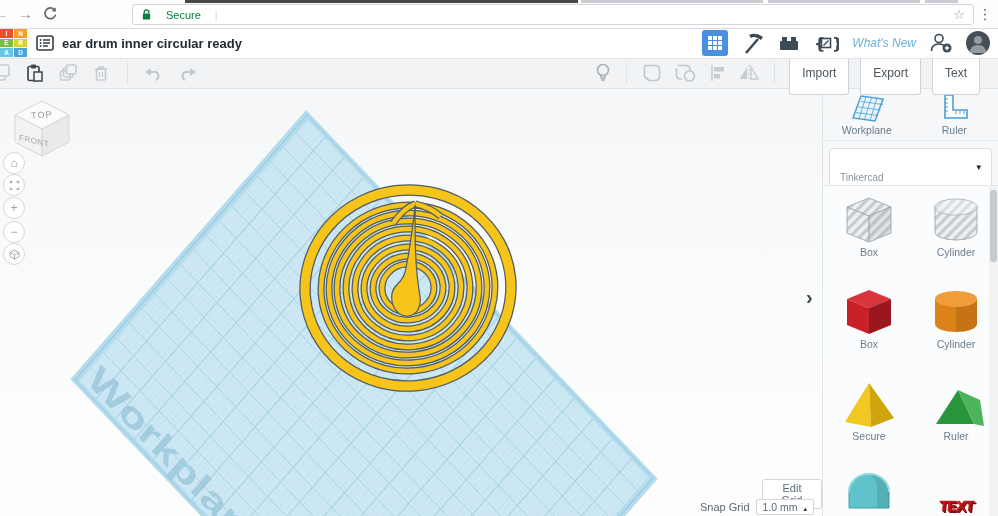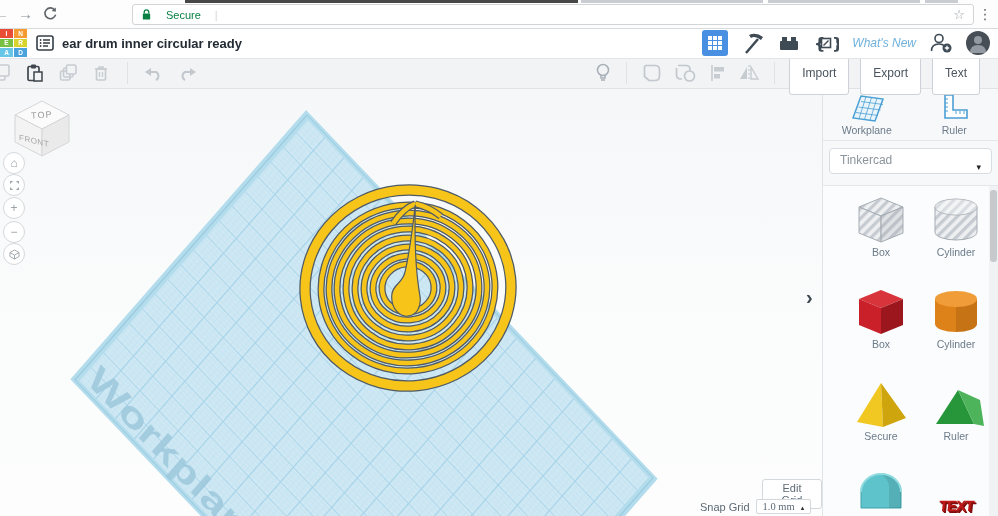--- a/index.html
+++ b/index.html
@@ -53,43 +53,43 @@
   #scene{position:absolute;left:0;top:0;}
   .view-cube{position:absolute;left:6px;top:4px;}
   .nav-circle{position:absolute;left:3px;width:22px;height:22px;border-radius:50%;background:#fff;
               border:1px solid #d5d9dc;color:#9aa2a8;display:flex;align-items:center;
               justify-content:center;font-size:12px;box-sizing:border-box;}
   .edit-grid-btn{position:absolute;left:762px;top:391px;background:#fff;border:1px solid #d3d8dc;
                  border-radius:3px;padding:2px 10px;font-size:11px;color:#5d6b77;}
   .snap-row{position:absolute;left:700px;top:411px;display:flex;align-items:center;gap:6px;
             font-size:11px;color:#5d6b77;}
   .snap-select{background:#fff;border:1px solid #d3d8dc;border-radius:2px;padding:1px 6px;
-               display:flex;align-items:flex-end;gap:6px;font-size:10.5px;font-family:Liberation Serif, serif;}
+               display:flex;align-items:flex-end;gap:6px;font-size:10.5px;}
   .snap-caret{font-size:7px;color:#333;}
   .panel-chevron{position:absolute;left:806px;top:198px;font-size:20px;color:#3e4a54;font-weight:bold;}
   
   #panel{position:absolute;right:0;top:0;width:176px;height:428px;background:#f7f8f9;
          border-left:1px solid #e0e4e7;box-sizing:border-box;}
   .quick-tools{height:52px;display:flex;border-bottom:1px solid #e4e8eb;}
   .quick-tool{flex:1;display:flex;flex-direction:column;align-items:center;justify-content:center;gap:2px;}
   .quick-label,.shape-label{font-size:10.5px;color:#6b7b8a;}
   .lib-card{margin:7px 6px 6px 6px;background:#fff;border:1px solid #d8dde1;border-radius:4px;
             padding:4px 10px 6px 10px;position:relative;}
-  .lib-kicker{font-size:12px;color:#8a949c;}
+  .lib-kicker{font-size:10px;color:#8a949c;margin-top:19px;}
   .lib-name{font-size:13px;color:#39434d;margin-top:1px;}
   .lib-caret{position:absolute;right:10px;top:13px;font-size:9px;color:#222;}
   .shapes-area{position:absolute;left:0;top:97px;right:0;bottom:0;background:#fbfcfd;
                border-top:1px solid #e4e8eb;overflow:hidden;}
   .shape-card{position:absolute;width:64px;text-align:center;}
   .shape-card .glyph{height:52px;display:flex;align-items:flex-end;justify-content:center;}
   .text-glyph{font-size:15px;font-weight:bold;color:#c01818;transform:skewX(-6deg);
               text-shadow:1px 1px 0 #8f1010,2px 2px 0 #7a0d0d;letter-spacing:-1px;}
   .scrollbar{position:absolute;right:0;top:0;bottom:0;width:9px;background:#f1f2f3;}
   .scroll-thumb{position:absolute;right:1px;top:4px;width:7px;height:72px;background:#c7cacd;border-radius:3px;}
-  .col1{left:26px;} .col2{left:101px;}
+  .col1{left:14px;} .col2{left:101px;}
   .row1{top:8px;} .row2{top:100px;} .row3{top:192px;} .row4{top:276px;}
 </style>
 </head>
 <body>
 
 <svg width="0" height="0" style="position:absolute">
   <defs>
     <pattern id="wpgrid" width="31" height="31" patternUnits="userSpaceOnUse">
       <rect width="31" height="31" fill="#cfe8f4"></rect>
       <path d="M6.2,0 V31 M12.4,0 V31 M18.6,0 V31 M24.8,0 V31 M0,6.2 H31 M0,12.4 H31 M0,18.6 H31 M0,24.8 H31" stroke="#c2e2f0" stroke-width="1"></path>

